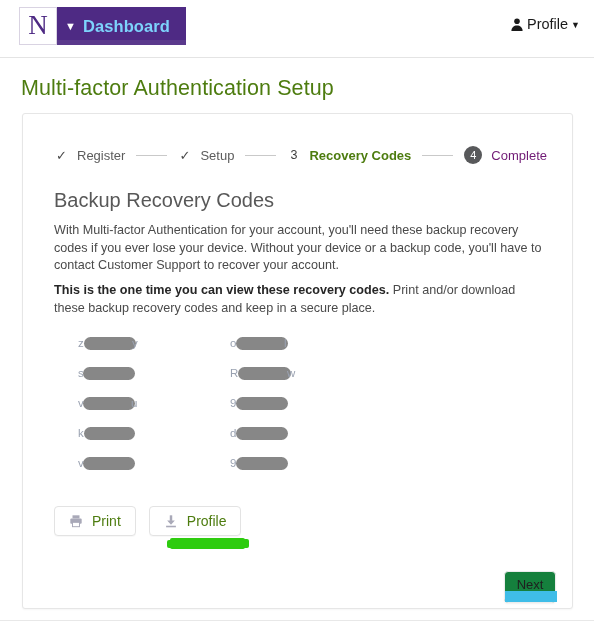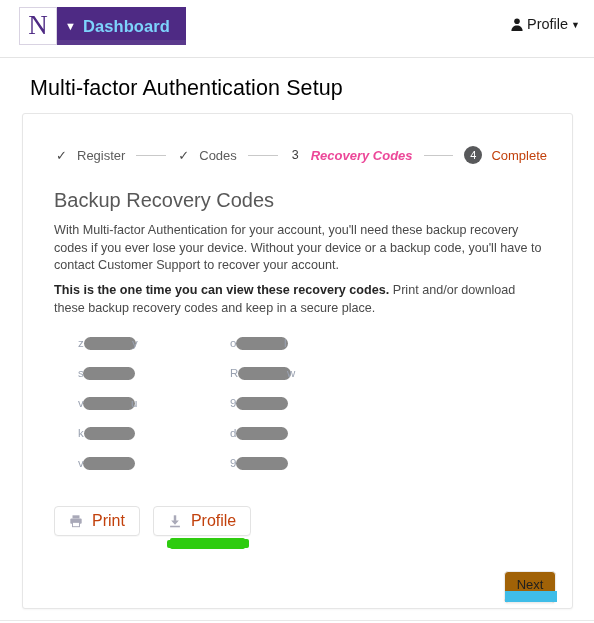--- a/index.html
+++ b/index.html
@@ -99,24 +99,24 @@
   .profile-caret {
     font-size: 9px;
     color: #1a1a1a;
     position: relative;
     top: 1px;
   }
 
   
   .page-title {
     position: absolute;
-    left: 30px;
+    left: 21px;
     top: 76px;
     font-size: 21.5px;
-    color: #000000;
+    color: #4d7c0f;
     font-weight: normal;
     letter-spacing: 0.1px;
   }
 
   
   .card {
     position: absolute;
     left: 22px;
     top: 113px;
     width: 551px;
@@ -168,26 +168,25 @@
     display: flex;
     align-items: center;
     justify-content: center;
     flex: 0 0 auto;
   }
   .step-label {
     font-size: 13px;
     color: #5c5c5c;
   }
   .step.current .step-label {
-    color: #ec4899;
+    color: #4d7c0f;
     font-weight: bold;
-    font-style: italic;
   }
   .step.pending .step-label {
-    color: #c2410c;
+    color: #701a75;
   }
   .step-line {
     flex: 1 1 auto;
     height: 1px;
     background: #c9c9c9;
     margin: 0 11px;
     min-width: 14px;
   }
 
   
@@ -256,22 +255,22 @@
     display: flex;
     align-items: center;
     justify-content: center;
     gap: 9px;
     padding: 0 14px;
     box-sizing: border-box;
     cursor: pointer;
     box-shadow: 0 1px 1px rgba(0,0,0,0.03);
   }
   .btn-ghost .btn-text {
-    font-size: 16px;
-    color: #c2410c;
+    font-size: 14px;
+    color: #4d7c0f;
   }
   .btn-ghost svg { display: block; }
 
   .highlight-green {
     position: absolute;
     left: 147px;
     top: 424px;
     width: 75px;
     height: 11px;
     background: #2ECC0F;
@@ -298,21 +297,21 @@
     border-radius: 2px;
   }
 
   
   .next-btn {
     position: absolute;
     left: 481px;
     top: 457px;
     width: 52px;
     height: 32px;
-    background: #a16207;
+    background: #15803d;
     border: 1px solid #ececec;
     border-radius: 4px;
     box-sizing: border-box;
     cursor: pointer;
     box-shadow: 0 1px 2px rgba(0,0,0,0.06);
     display: flex;
     align-items: flex-start;
     justify-content: center;
     padding-top: 5px;
   }
@@ -372,21 +371,21 @@
   <div class="stepper">
 
     <div class="step done">
       <span class="step-check">✓</span>
       <span class="step-label">Register</span>
     </div>
     <div class="step-line"></div>
 
     <div class="step done">
       <span class="step-check">✓</span>
-      <span class="step-label">Codes</span>
+      <span class="step-label">Setup</span>
     </div>
     <div class="step-line"></div>
 
     <div class="step current">
       <span class="step-num-plain">3</span>
       <span class="step-label">Recovery Codes</span>
     </div>
     <div class="step-line"></div>
 
     <div class="step pending">

